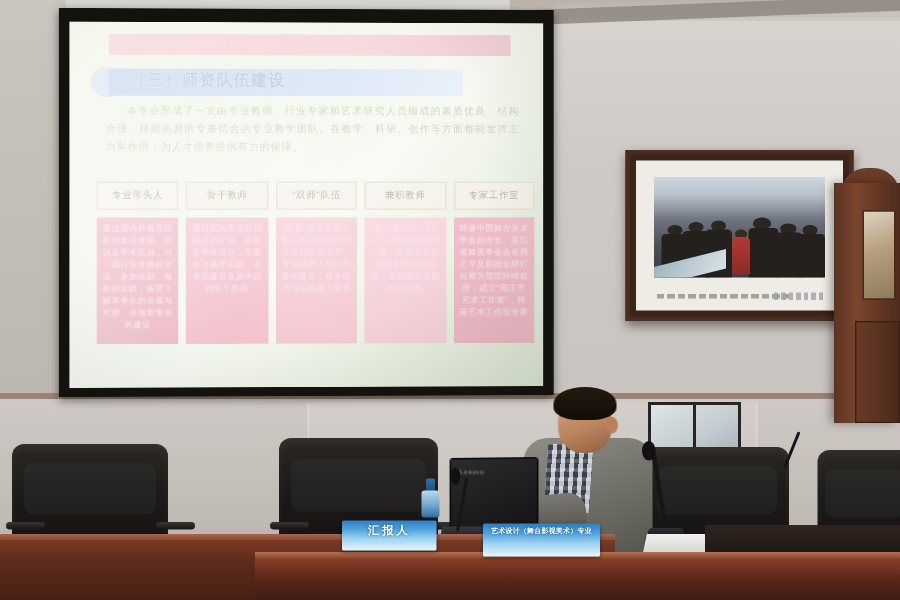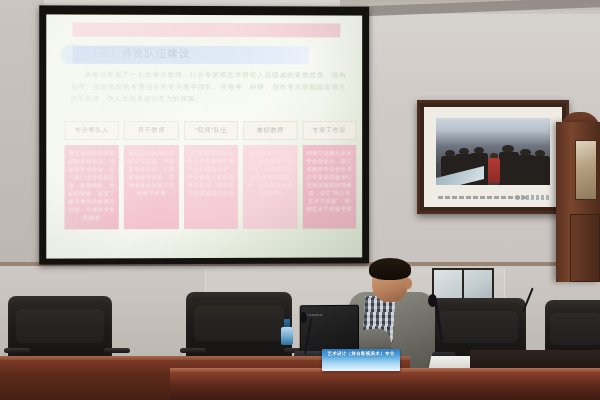--- a/index.html
+++ b/index.html
@@ -454,17 +454,20 @@
 
   <div class="cable" style="left:160px;top:358px;width:20px;height:26px;"></div>
   <div class="cable" style="left:198px;top:356px;width:14px;height:22px;"></div>
 
   <div class="desk-back-top"></div>
   <div class="desk-back"></div>
   <div class="desk-right"></div>
   <div class="desk-front-top"></div>
   <div class="desk-front"></div>
 
+  <div class="nameplate np-presenter">
+    <span>汇报人</span>
+  </div>
   <div class="nameplate np-major">
     <span>艺术设计（舞台影视美术）专业</span>
   </div>
 
 </div>
 
 </body></html>

